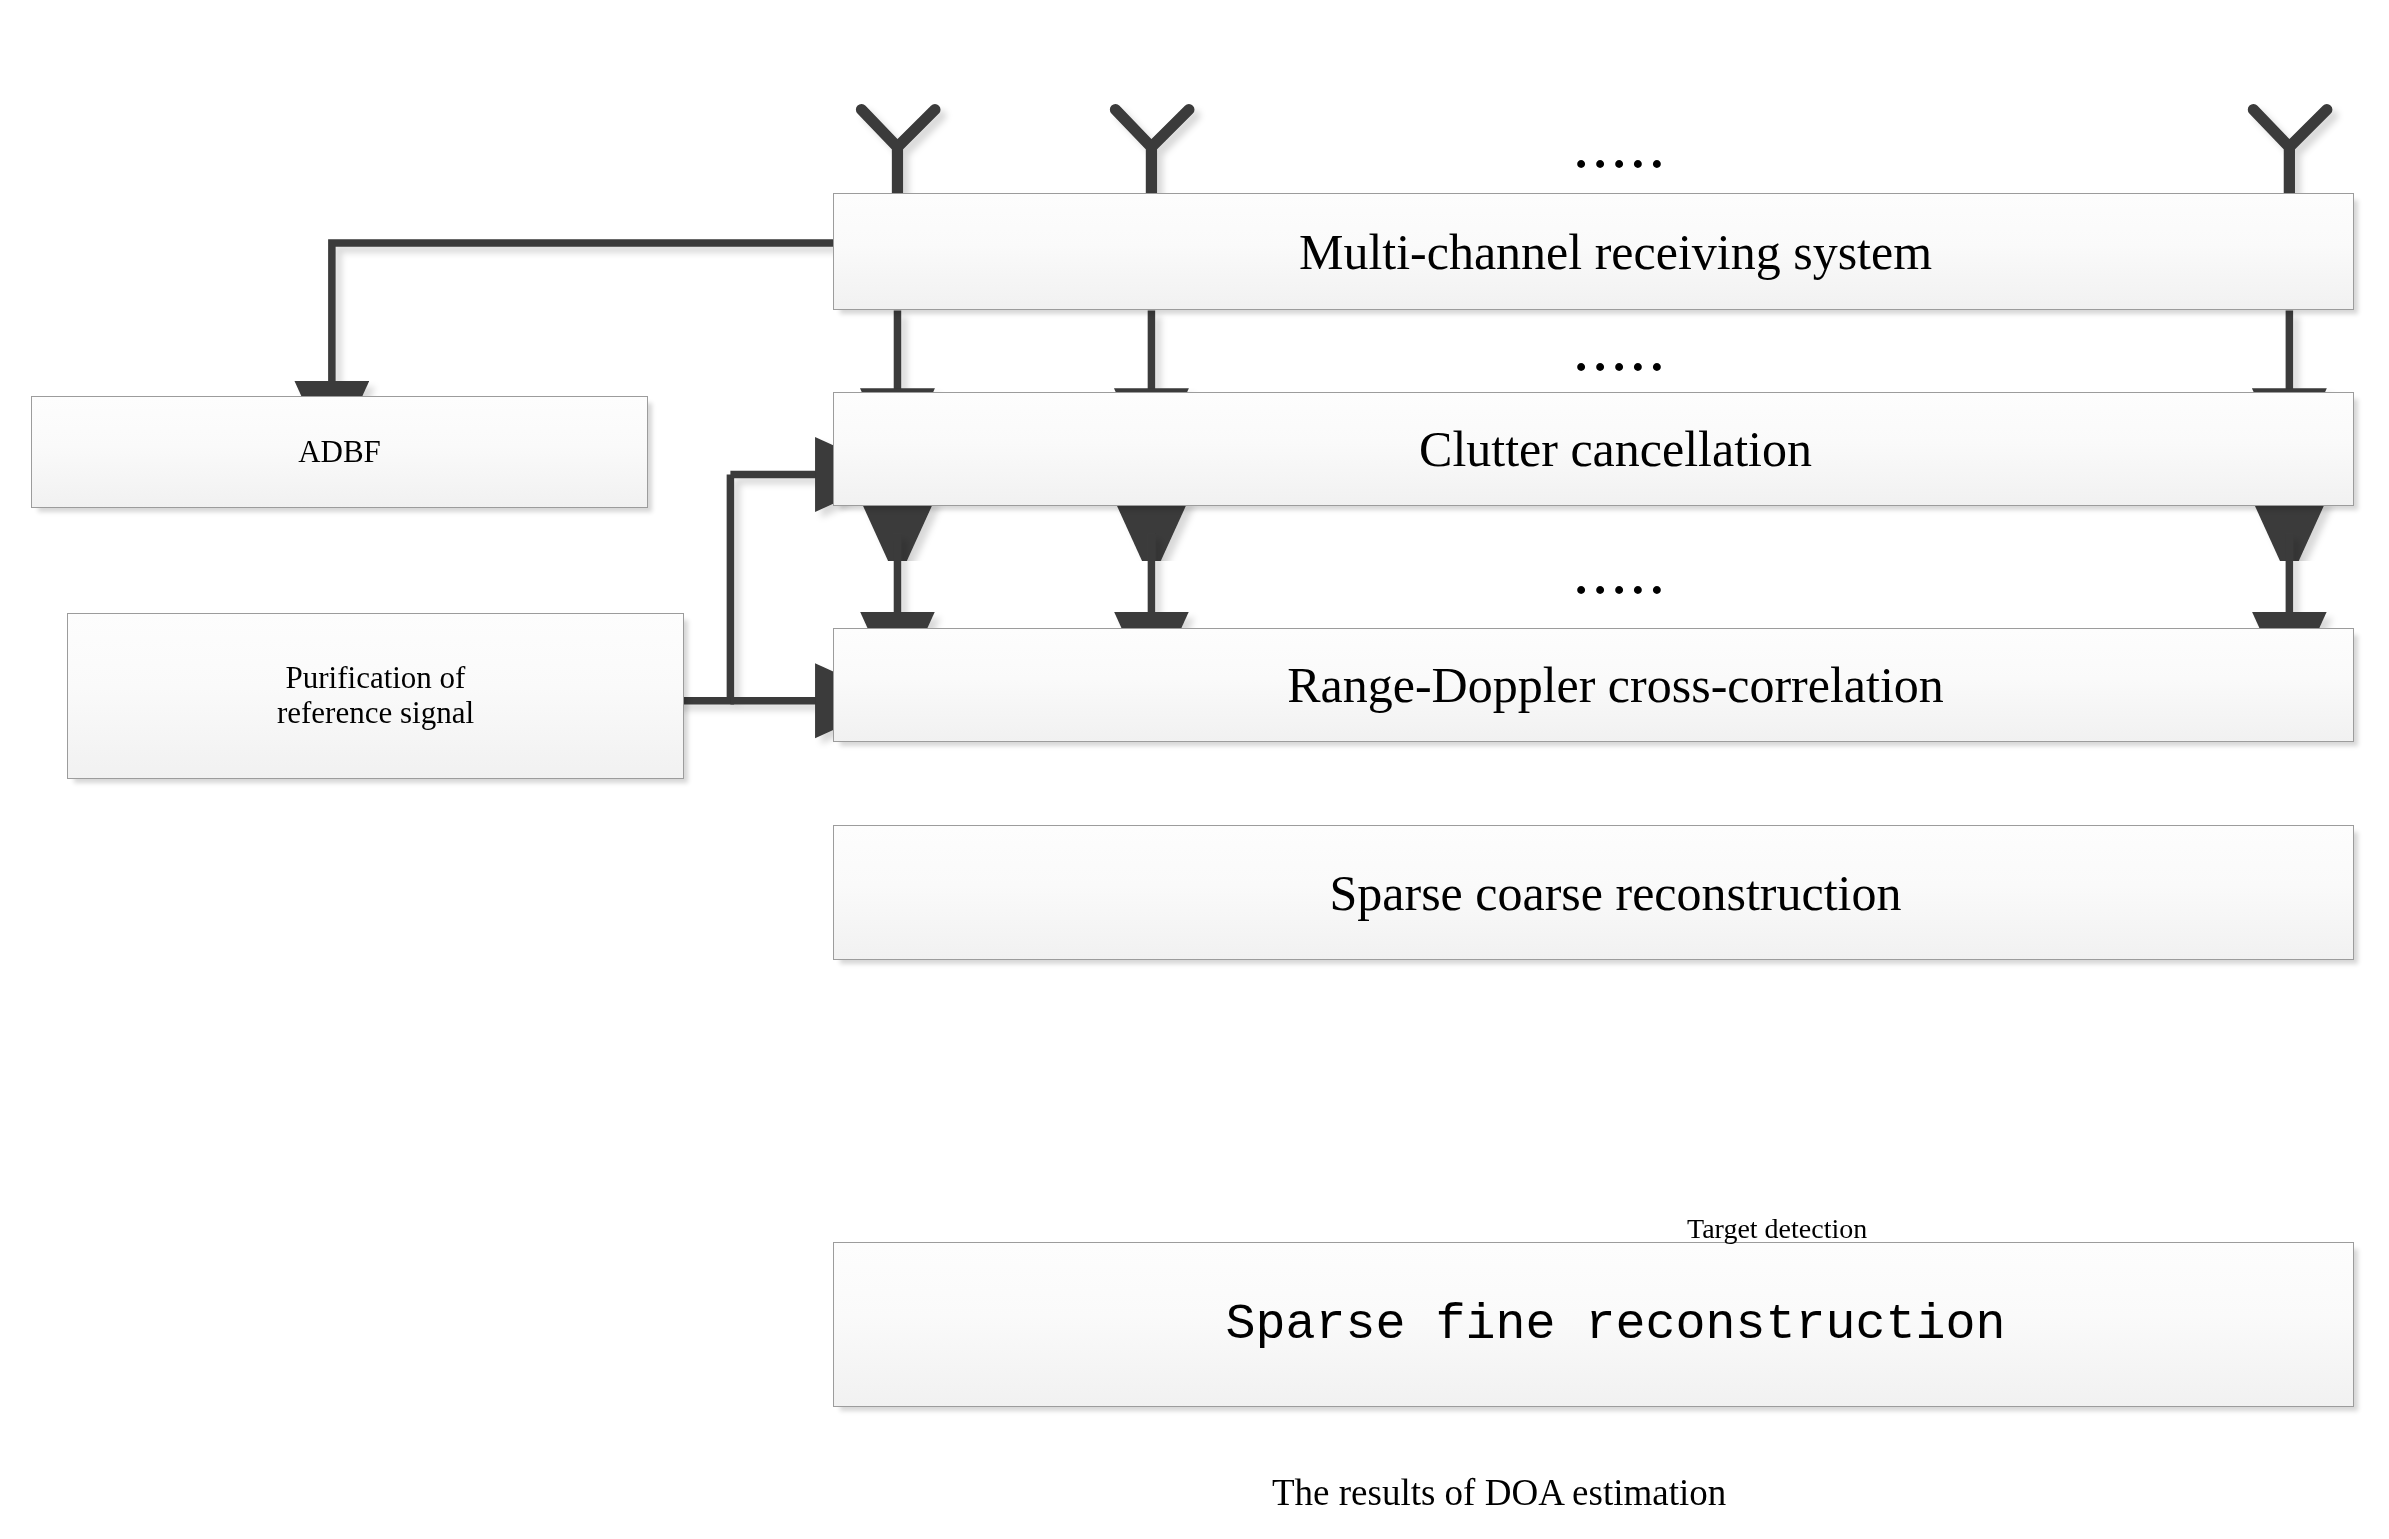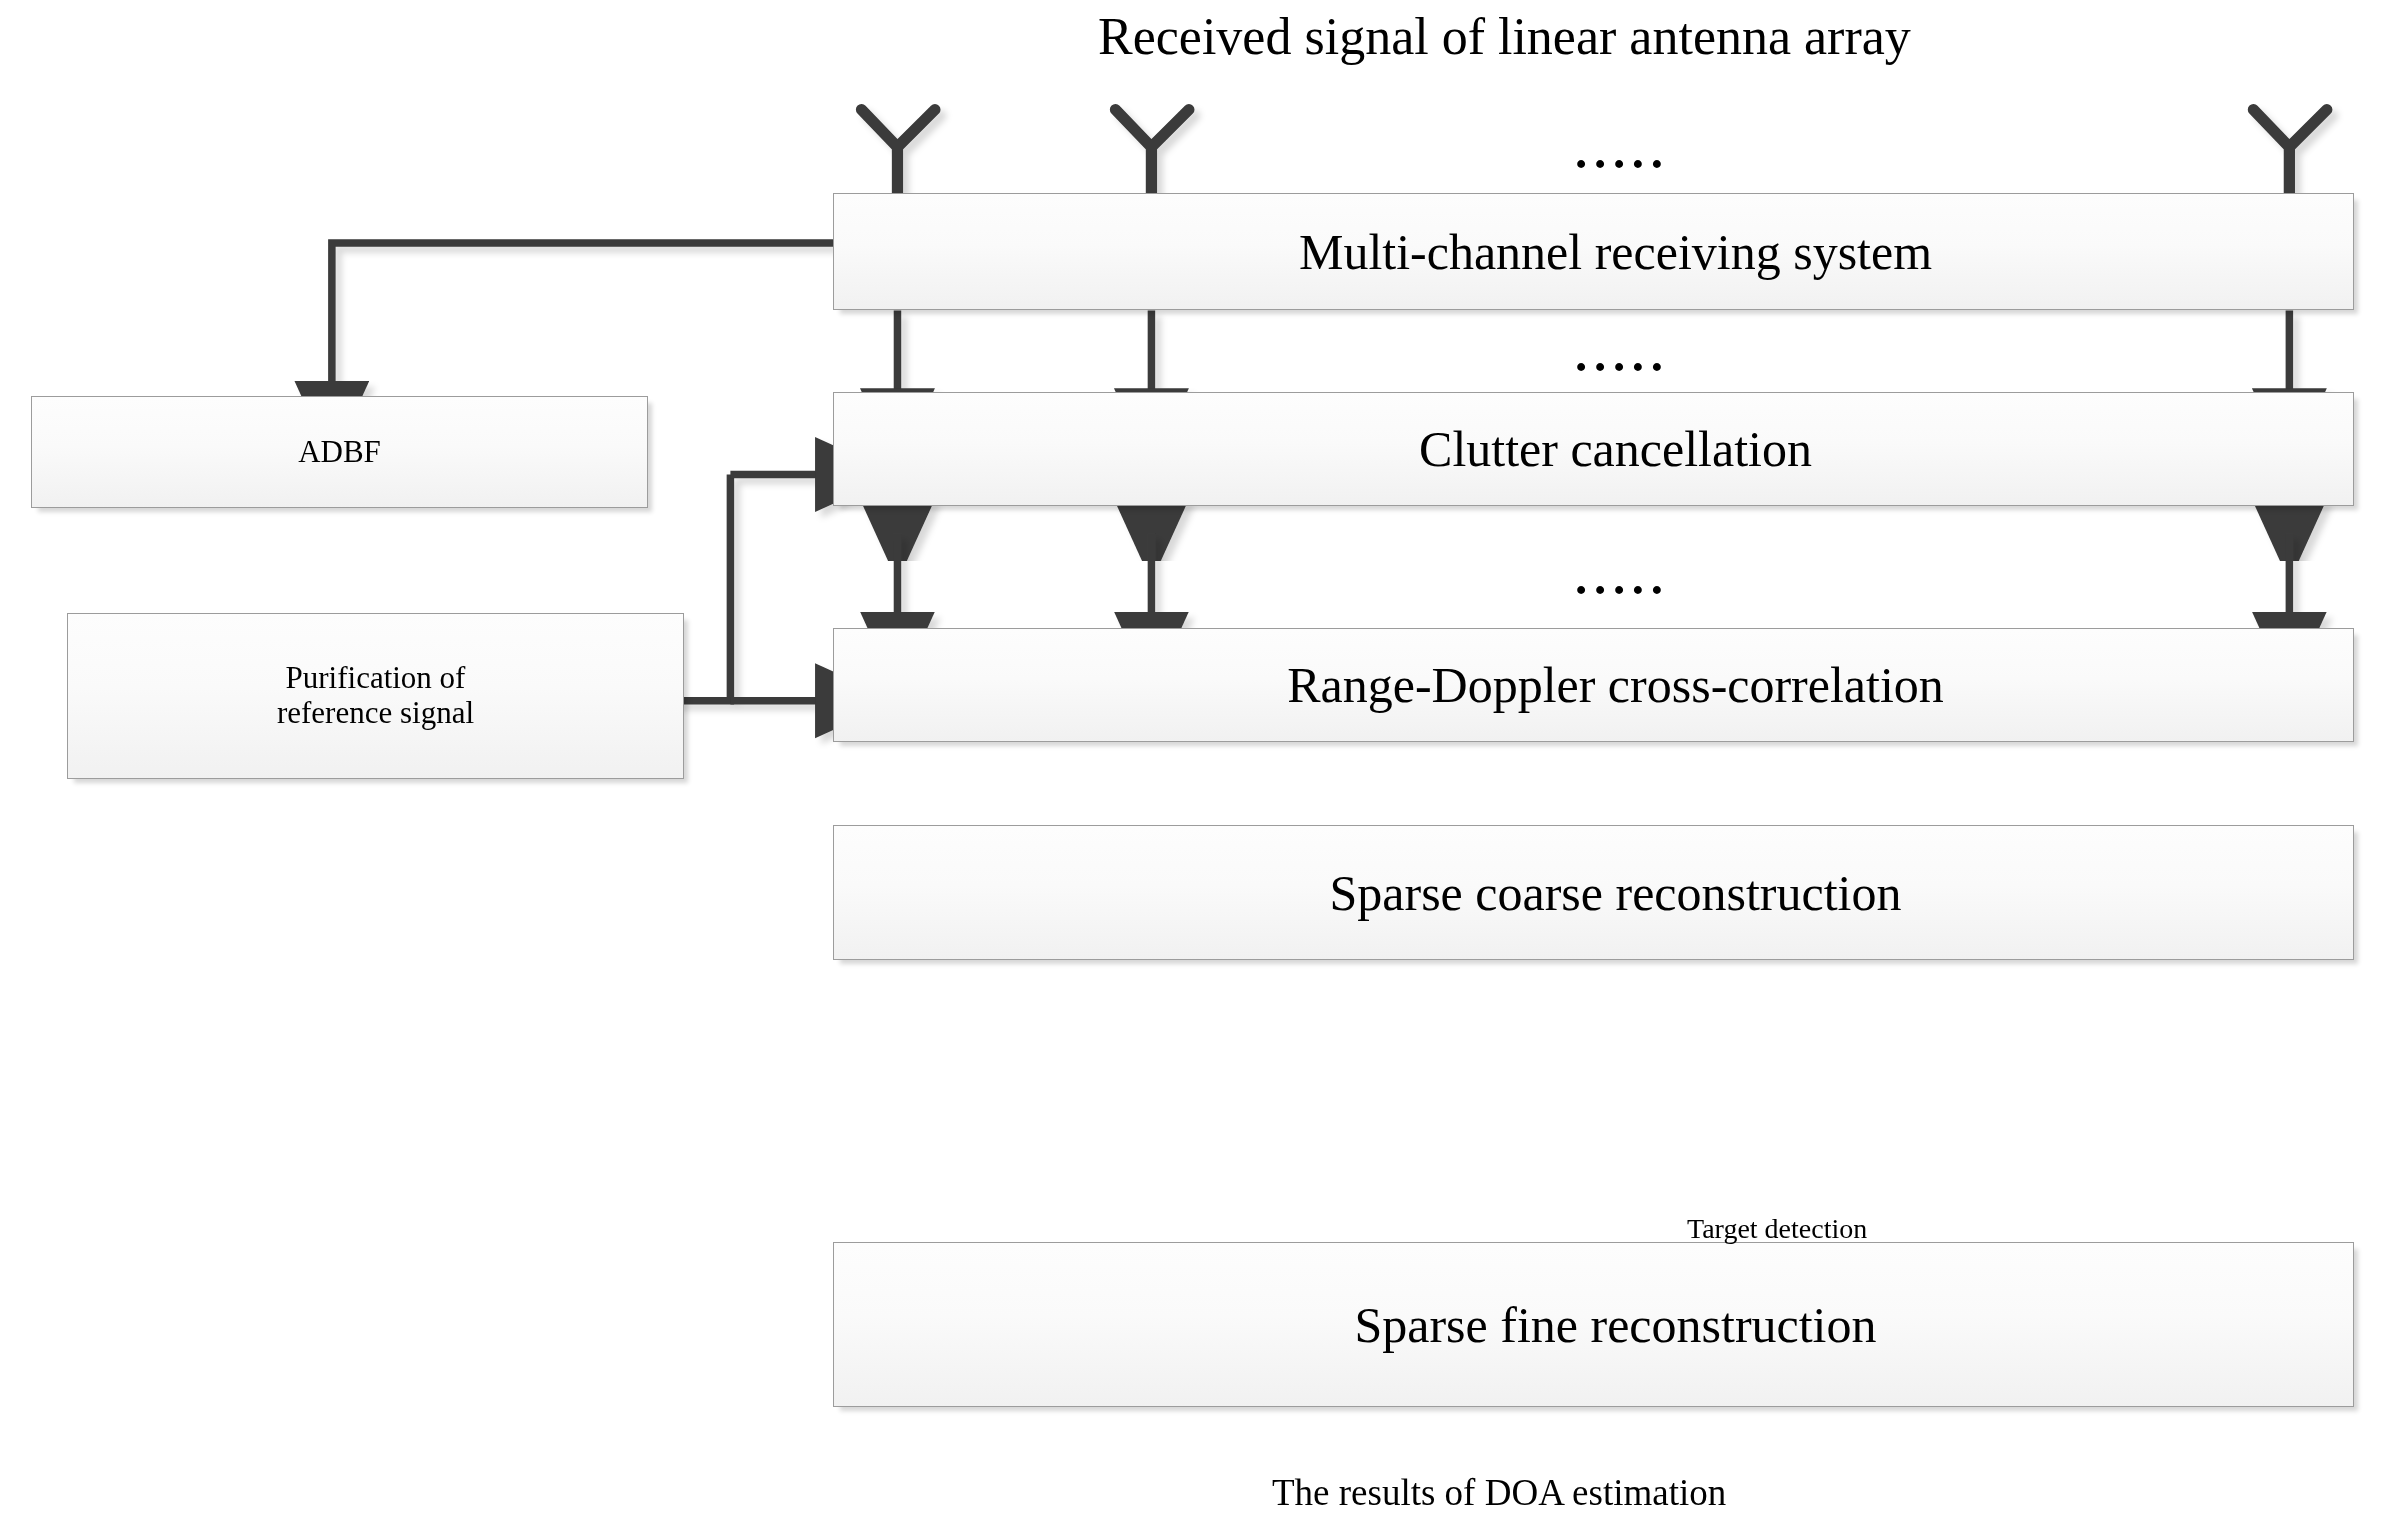--- a/index.html
+++ b/index.html
@@ -122,21 +122,20 @@
     <g stroke="#3a3a3a" stroke-width="10" fill="none" stroke-linejoin="miter" filter="url(#softshadow)">
 
       <path d="M867,935 L975,935 L975,633"></path>
 
       <path d="M975,633 L1100,633" marker-end="url(#ah)"></path>
 
       <path d="M975,935 L1100,935" marker-end="url(#ah)"></path>
     </g>
   </svg>
 
-  <div class="ftext" id="title-text" style="left:1098px;top:10.5px;">Received signal of linear antenna array</div>
 
   <div class="dots" style="left:1575px;top:127px;">.....</div>
   <div class="dots" style="left:1575px;top:330px;">.....</div>
   <div class="dots" style="left:1575px;top:441px;">.....</div>
   <div class="dots" style="left:1575px;top:553px;">.....</div>
 
   <div class="pbox main-box" style="top:193px;height:117px;">
     <span>Multi-channel receiving system</span>
   </div>
 
@@ -146,21 +145,21 @@
 
   <div class="pbox main-box" style="top:628px;height:114px;">
     <span>Range-Doppler cross-correlation</span>
   </div>
 
   <div class="pbox main-box" style="top:825px;height:135px;">
     <span>Sparse coarse reconstruction</span>
   </div>
 
 
-  <div class="pbox main-box" style="top:1242px;height:165px;">
+  <div class="pbox main-box" style="top:1242px;height:165px;font-family:Liberation Mono, monospace;">
     <span>Sparse fine reconstruction</span>
   </div>
 
   <div class="pbox left-box" style="top:396px;height:112px;">
     <span>ADBF</span>
   </div>
 
   <div class="pbox left-box" style="top:613px;height:166px;margin-left:36px;">
     <span>Purification of
 reference signal</span>

